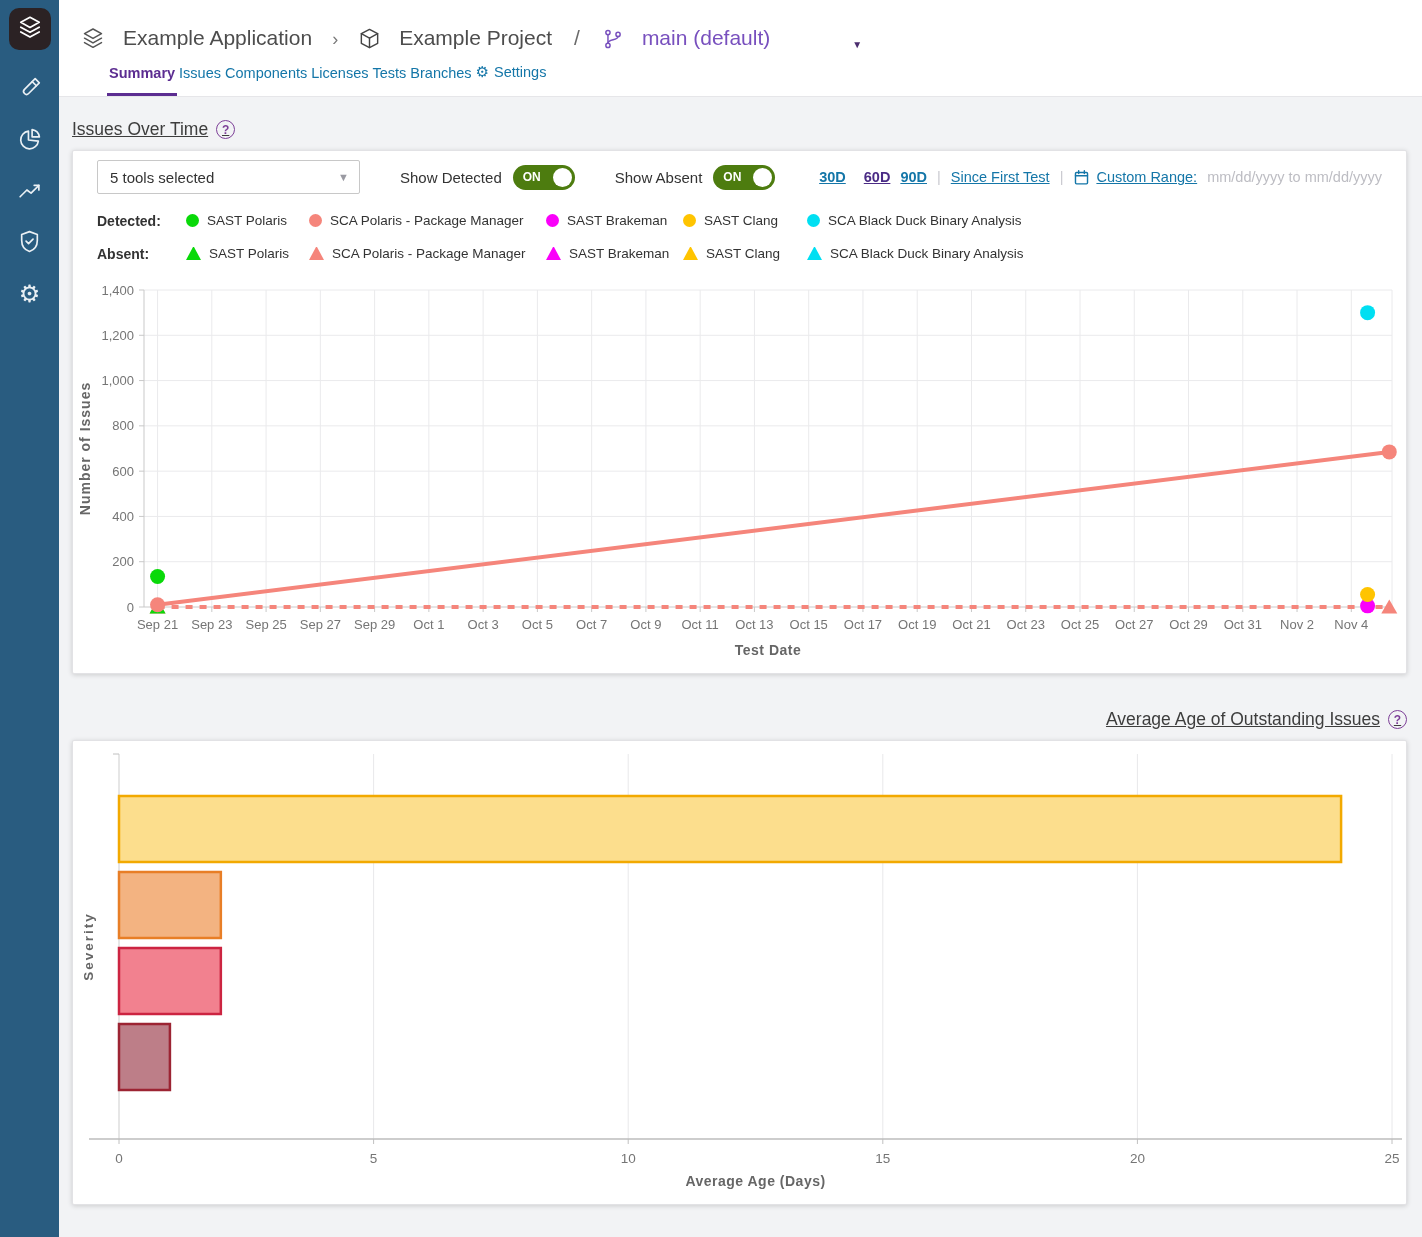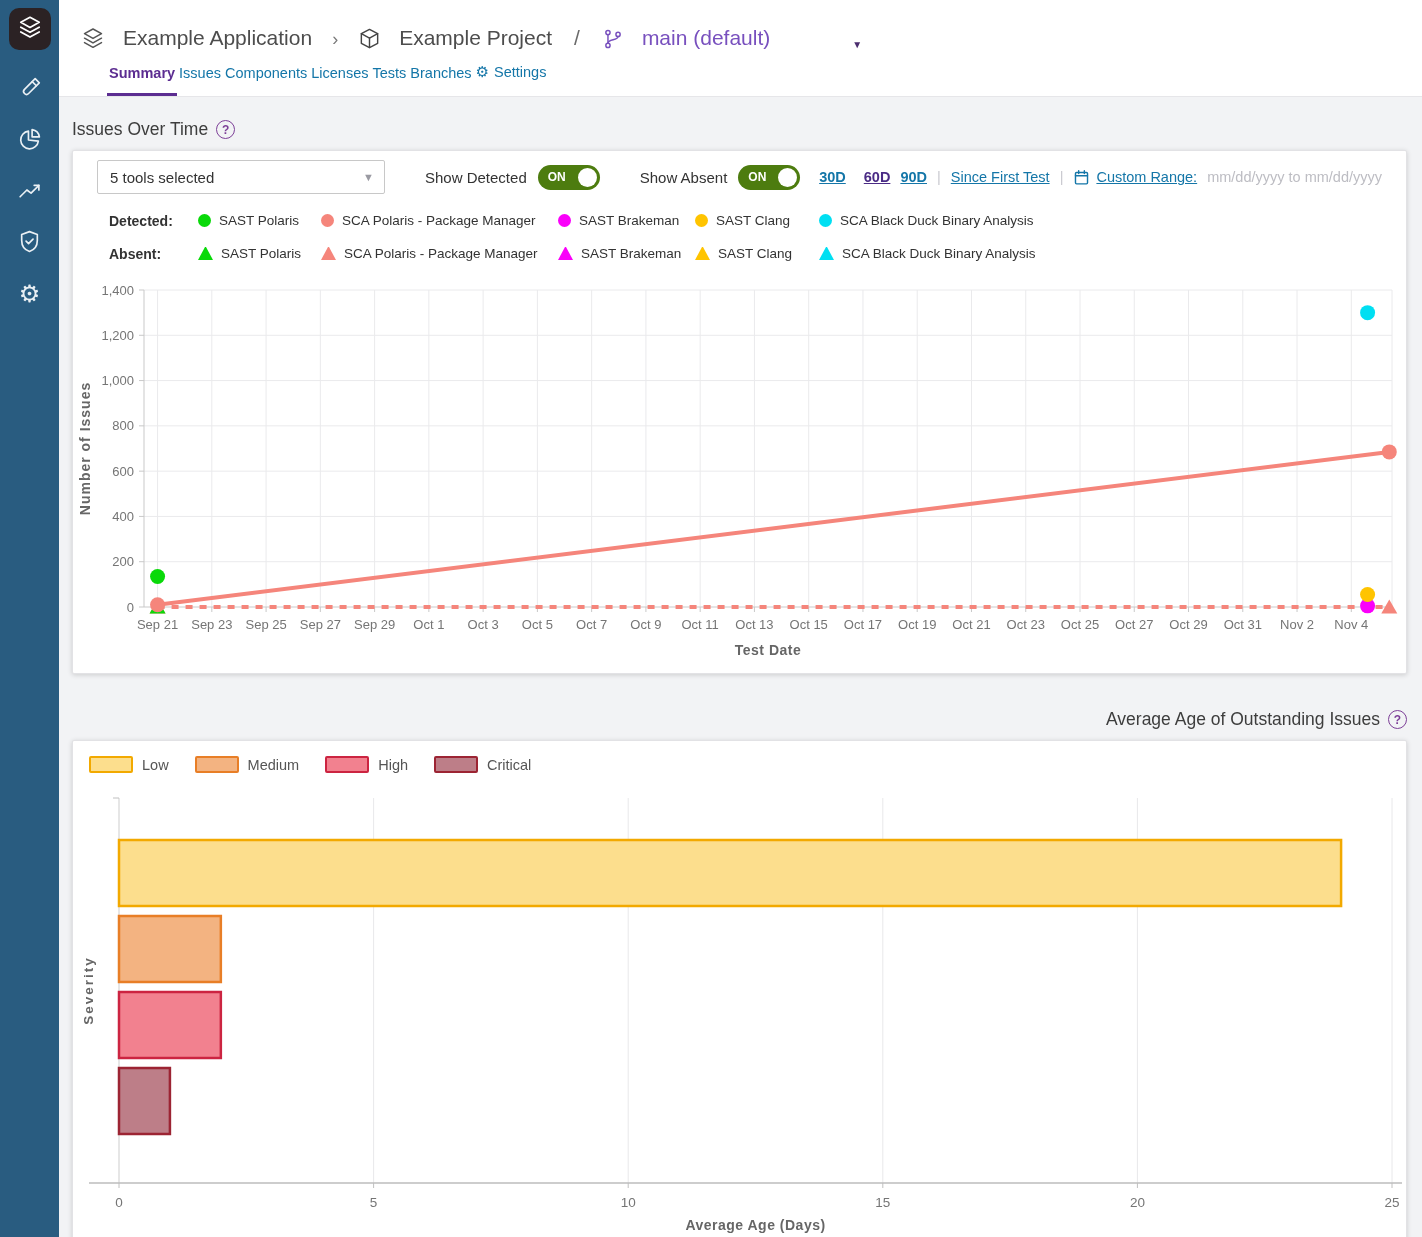--- a/index.html
+++ b/index.html
@@ -30,50 +30,50 @@
   .branch-caret { color:#4B2D6E; font-size:10px; margin-left:64px; cursor:pointer; }
 
   .tabs { display:flex; align-items:flex-end; padding:2px 0 0 26px; height:46px; }
   .tab { font-size:14.5px; color:#1476A8; padding:8px 2px 12px; cursor:pointer; white-space:nowrap;
     display:flex; align-items:center; gap:5px; border-bottom:3px solid transparent; }
   .tab.active { color:#5C2D91; font-weight:bold; border-bottom-color:#5C2D91; }
   .tab .tab-gear { font-size:15px; }
 
   .content { flex:1; padding:13px 15px 0 13px; overflow:hidden; }
   .section-title { display:flex; align-items:center; gap:8px; font-size:17.5px; color:#3D3D3D;
-    padding:9px 0 10px 0; }
+    padding:9px 0 10px 0;text-decoration:underline; }
   .help { width:19px; height:19px; border:1.6px solid #7D3F98; border-radius:50%; color:#7D3F98;
     font-size:12px; font-weight:bold; display:inline-flex; align-items:center; justify-content:center;
     cursor:pointer; }
   .panel { background:#fff; border:1px solid #E2E2E5; border-radius:2px;
     box-shadow:0 1px 5px rgba(0,0,0,0.16); }
 
   
   .controls { display:flex; align-items:center; padding:9px 24px 4px; }
-  .select { width:288px; height:34px; border:1px solid #C8C8C8; border-radius:2px; background:#fff;
+  .select { width:263px; height:34px; border:1px solid #C8C8C8; border-radius:2px; background:#fff;
     display:flex; align-items:center; justify-content:space-between; padding:0 10px 0 12px;
     font-size:15px; color:#333; cursor:pointer; }
   .select .caret { color:#9a9aa2; font-size:11px; }
   .toggle-group { display:flex; align-items:center; gap:11px; margin-left:40px; }
   .toggle-label { font-size:15px; color:#333; }
   .toggle { width:62px; height:25px; background:#4d7c0f; border-radius:13px; position:relative;
     cursor:pointer; display:flex; align-items:center; }
   .toggle .on-txt { color:#fff; font-size:12px; font-weight:bold; margin-left:10px; }
   .toggle .knob { position:absolute; right:3px; top:3px; width:19px; height:19px; background:#fff;
     border-radius:50%; }
   .ranges { margin-left:auto; display:flex; align-items:center; gap:10px; font-size:14.5px; }
   .range-link { color:#1476A8; text-decoration:underline; cursor:pointer; font-weight:bold; }
   .range-link.active { color:#4A2B85;margin-left:8px; }
   .plain-link { color:#1476A8; text-decoration:underline; cursor:pointer; font-weight:bold; }
   .sep { color:#C9C9CF; }
   .cal-ico { color:#1476A8; display:flex; margin-right:-4px; cursor:pointer; }
   .date-placeholder { color:#BDBDC3; font-size:14.5px; cursor:text; }
 
   
-  .tool-legend { padding:6px 24px 8px;margin-left:12px; }
+  .tool-legend { padding:6px 24px 8px; }
   .tl-row { display:grid; grid-template-columns:89px 123px 237px 137px 124px auto;
     align-items:center; height:33px; }
   .tl-title { font-size:14px; font-weight:bold; color:#333; }
   .tl-item { display:flex; align-items:center; gap:8px; font-size:13.5px; color:#333; }
   .dot { width:13px; height:13px; border-radius:50%; flex:0 0 13px; }
   .tri { width:0; height:0; border-left:7.5px solid transparent; border-right:7.5px solid transparent;
     border-bottom:13px solid; flex:0 0 15px; }
 
   .chart1-wrap { padding:0 0 6px 0; }
   .chart2-wrap { padding:0 0 4px 0; }
@@ -406,38 +406,20 @@
               <text x="695" y="377" text-anchor="middle" font-size="14" font-weight="bold" fill="#666" letter-spacing="0.5">Test Date</text>
             </svg></div>
       </div>
 
       <div class="section-title" style="margin-top:26px;justify-content:flex-end;">
         <span>Average Age of Outstanding Issues</span>
         <span class="help">?</span>
       </div>
 
       <div class="panel">
-        <div class="sev-legend" id="sev-legend">
-            <span class="sev-item">
-              <span class="swatch" style="background: rgb(252, 222, 141); border-color: rgb(242, 169, 0);"></span>
-              <span class="sev-label">Low</span>
-            </span>
-            <span class="sev-item">
-              <span class="swatch" style="background: rgb(243, 179, 129); border-color: rgb(232, 126, 38);"></span>
-              <span class="sev-label">Medium</span>
-            </span>
-            <span class="sev-item">
-              <span class="swatch" style="background: rgb(242, 129, 143); border-color: rgb(204, 36, 65);"></span>
-              <span class="sev-label">High</span>
-            </span>
-            <span class="sev-item">
-              <span class="swatch" style="background: rgb(189, 126, 136); border-color: rgb(156, 36, 51);"></span>
-              <span class="sev-label">Critical</span>
-            </span>
-          </div>
         <div class="chart2-wrap" id="chart2"><svg width="1333" height="455" viewBox="0 0 1333 455">
               <line x1="46" y1="398" x2="46" y2="403" stroke="#C0C0C0" stroke-width="1"></line>
               <text x="46" y="422" text-anchor="middle" font-size="13.5" fill="#757575">0</text>
               <line x1="300.6" y1="13" x2="300.6" y2="398" stroke="#E8E8EA" stroke-width="1"></line>
               <line x1="300.6" y1="398" x2="300.6" y2="403" stroke="#C0C0C0" stroke-width="1"></line>
               <text x="300.6" y="422" text-anchor="middle" font-size="13.5" fill="#757575">5</text>
               <line x1="555.2" y1="13" x2="555.2" y2="398" stroke="#E8E8EA" stroke-width="1"></line>
               <line x1="555.2" y1="398" x2="555.2" y2="403" stroke="#C0C0C0" stroke-width="1"></line>
               <text x="555.2" y="422" text-anchor="middle" font-size="13.5" fill="#757575">10</text>
               <line x1="809.8" y1="13" x2="809.8" y2="398" stroke="#E8E8EA" stroke-width="1"></line>

